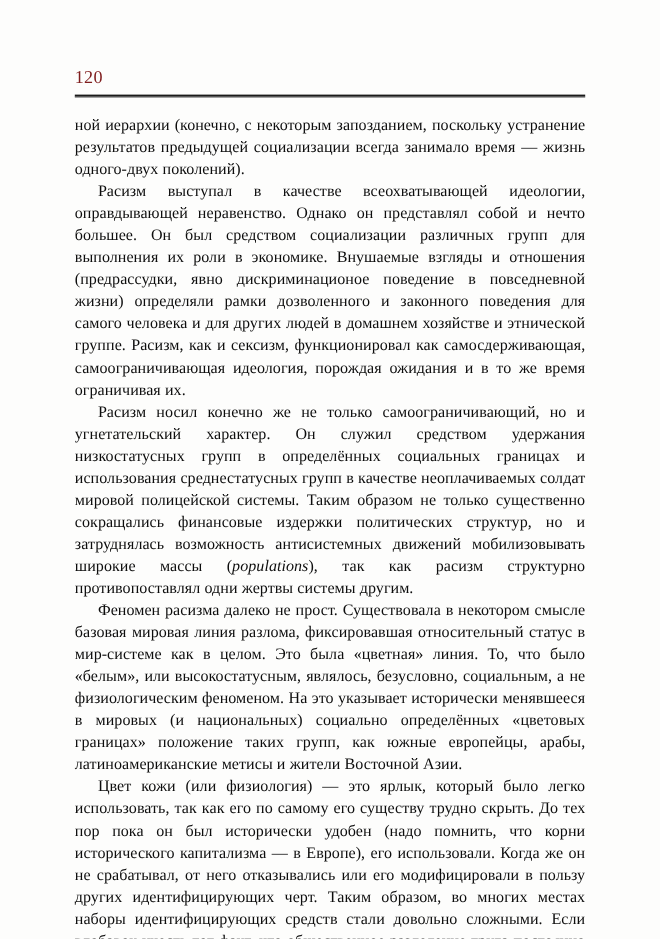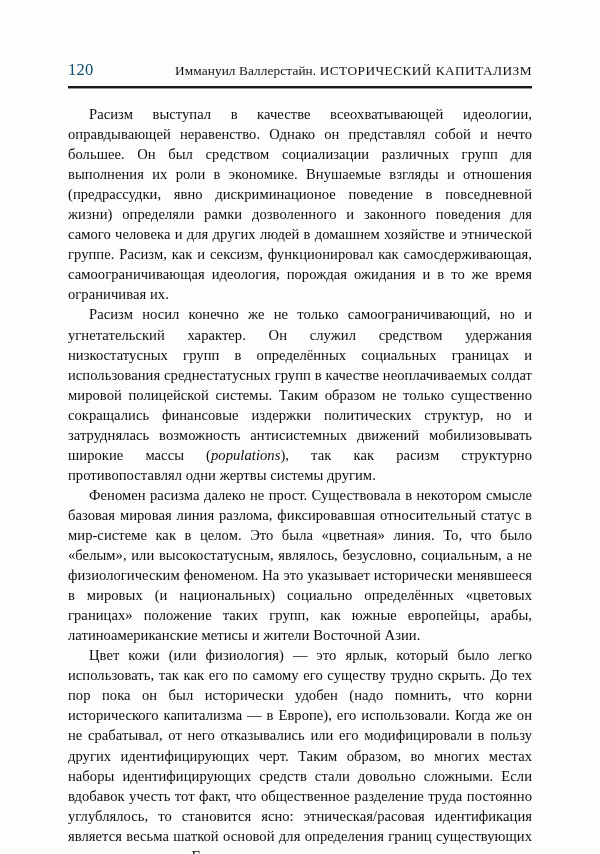--- a/index.html
+++ b/index.html
@@ -30,21 +30,21 @@
     left: 68px;
     top: 60px;
     width: 464px;
     display: flex;
     align-items: baseline;
     justify-content: space-between;
   }
   .folio {
     font-size: 16.5px;
     letter-spacing: 0.2px;
-    color: #0c4a6e;
+    color: #7f1d1d;
     white-space: nowrap;
   }
   .head-title {
     font-size: 13.3px;
     color: #121212;
     white-space: nowrap;
     letter-spacing: 0.15px;
   }
   .head-author {
     letter-spacing: 0.1px;
@@ -99,30 +99,27 @@
     -webkit-font-smoothing: antialiased;
   }
 </style>
 </head>
 <body style="background: rgb(253, 253, 252); color: rgb(13, 13, 13);">
 
 <div class="page">
 
   <div class="running-head">
     <span class="folio">120</span>
-    <span class="head-title">
-      <span class="head-author">Иммануил Валлерстайн.</span>
-      <span class="head-booktitle">ИСТОРИЧЕСКИЙ КАПИТАЛИЗМ</span>
-    </span>
   </div>
 
   <div class="head-rule"></div>
 
   <div class="textblock">
 
+    <p class="para first">ной иерархии (конечно, с некоторым запозданием, поскольку устранение результатов предыдущей социализации всегда занимало время — жизнь одного-двух поколений).</p>
 
     <p class="para">Расизм выступал в качестве всеохватывающей идеологии, оправдывающей неравенство. Однако он представлял собой и нечто большее. Он был средством социализации различных групп для выполнения их роли в экономике. Внушаемые взгляды и отношения (предрассудки, явно дискриминационое поведение в повседневной жизни) определяли рамки дозволенного и законного поведения для самого человека и для других людей в домашнем хозяйстве и этнической группе. Расизм, как и сексизм, функционировал как самосдерживающая, самоограничивающая идеология, порождая ожидания и в то же время ограничивая их.</p>
 
     <p class="para"><span>Расизм носил конечно же не только самоограничивающий, но и угнетательский характер. Он служил средством удержания низкостатусных групп в определённых социальных границах и использования среднестатусных групп в качестве неоплачиваемых солдат мировой полицейской системы. Таким образом не только существенно сокращались финансовые издержки политических структур, но и затруднялась возможность антисистемных движений мобилизовывать широкие массы (</span><i>populations</i><span>), так как расизм структурно противопоставлял одни жертвы системы другим.</span></p>
 
     <p class="para">Феномен расизма далеко не прост. Существовала в некотором смысле базовая мировая линия разлома, фиксировавшая относительный статус в мир-системе как в целом. Это была «цветная» линия. То, что было «белым», или высокостатусным, являлось, безусловно, социальным, а не физиологическим феноменом. На это указывает исторически менявшееся в мировых (и национальных) социально определённых «цветовых границах» положение таких групп, как южные европейцы, арабы, латиноамериканские метисы и жители Восточной Азии.</p>
 
     <p class="para">Цвет кожи (или физиология) — это ярлык, который было легко использовать, так как его по самому его существу трудно скрыть. До тех пор пока он был исторически удобен (надо помнить, что корни исторического капитализма — в Европе), его использовали. Когда же он не срабатывал, от него отказывались или его модифицировали в пользу других идентифицирующих черт. Таким образом, во многих местах наборы идентифицирующих средств стали довольно сложными. Если вдобавок учесть тот факт, что общественное разделение труда постоянно углублялось, то становится ясно: этническая/расовая идентификация является весьма шаткой основой для определения границ существующих социальных групп. Группы приходили, уходили и довольно легко меняли свое самоопределение (и так же легко воспринимались другими как имеющие разные границы). Однако непостоянство границ любой данной группы соответствовало сохранению общей иерархии групп (на</p>
 
   </div>

